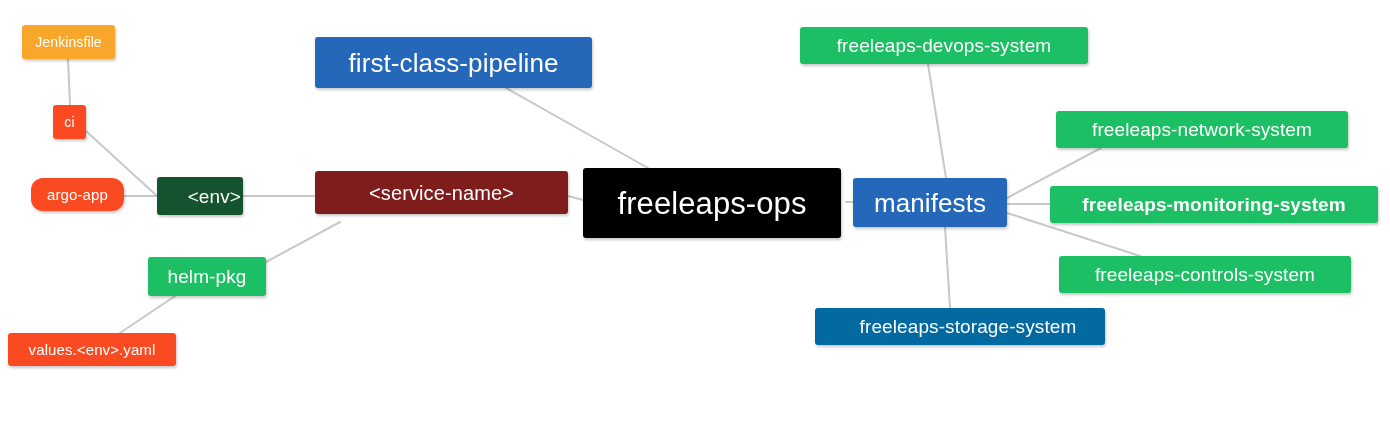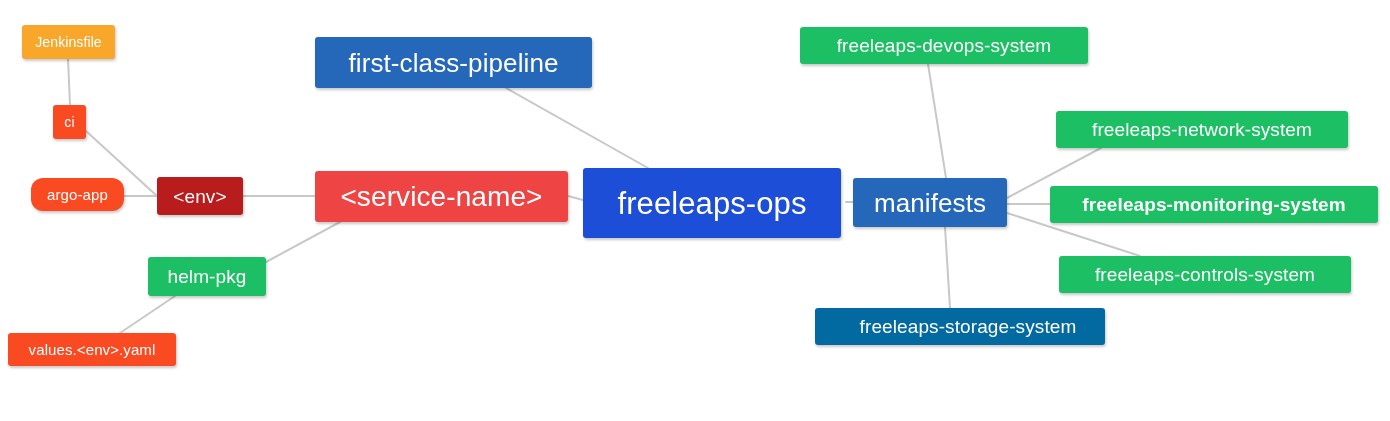--- a/index.html
+++ b/index.html
@@ -67,36 +67,36 @@
   <div id="node-layer">
       <div class="node" style="left: 22px; top: 25px; width: 93px; height: 34px; background: rgb(249, 167, 43); font-size: 14px; justify-content: center;">
         <span class="node-label">Jenkinsfile</span>
       </div>
       <div class="node" style="left: 53px; top: 105px; width: 33px; height: 34px; background: rgb(250, 74, 33); font-size: 14px;">
         <span class="node-label">ci</span>
       </div>
       <div class="node" style="left: 31px; top: 178px; width: 93px; height: 33px; background: rgb(250, 74, 33); font-size: 15px; border-radius: 12px;">
         <span class="node-label">argo-app</span>
       </div>
-      <div class="node" style="left: 157px; top: 177px; width: 86px; height: 38px; background: #b91c1c; font-size: 19px;">
+      <div class="node" style="left: 157px; top: 177px; width: 86px; height: 38px; background: #14532d; font-size: 19px; justify-content: flex-end;">
         <span class="node-label">&lt;env&gt;</span>
       </div>
       <div class="node" style="left: 148px; top: 257px; width: 118px; height: 39px; background: rgb(28, 191, 99); font-size: 19px;">
         <span class="node-label">helm-pkg</span>
       </div>
       <div class="node" style="left: 8px; top: 333px; width: 168px; height: 33px; background: rgb(250, 74, 33); font-size: 15px;">
         <span class="node-label">values.&lt;env&gt;.yaml</span>
       </div>
       <div class="node" style="left: 315px; top: 37px; width: 277px; height: 51px; background: rgb(37, 103, 184); font-size: 26px;">
         <span class="node-label">first-class-pipeline</span>
       </div>
-      <div class="node" style="left: 315px; top: 171px; width: 253px; height: 51px; background: #ef4444; font-size: 28px;">
+      <div class="node" style="left: 315px; top: 171px; width: 253px; height: 43px; background: #7f1d1d; font-size: 20px;">
         <span class="node-label">&lt;service-name&gt;</span>
       </div>
-      <div class="node" style="left: 583px; top: 168px; width: 258px; height: 70px; background: #1d4ed8; font-size: 31px; text-align: center;">
+      <div class="node" style="left: 583px; top: 168px; width: 258px; height: 70px; background: #000000; font-size: 31px; text-align: center;">
         <span class="node-label">freeleaps-ops</span>
       </div>
       <div class="node" style="left: 853px; top: 178px; width: 154px; height: 49px; background: rgb(37, 103, 184); font-size: 26px;">
         <span class="node-label">manifests</span>
       </div>
       <div class="node" style="left: 800px; top: 27px; width: 288px; height: 37px; background: rgb(28, 191, 99); font-size: 19px;">
         <span class="node-label">freeleaps-devops-system</span>
       </div>
       <div class="node" style="left: 1056px; top: 111px; width: 292px; height: 37px; background: rgb(28, 191, 99); font-size: 19px;">
         <span class="node-label">freeleaps-network-system</span>

